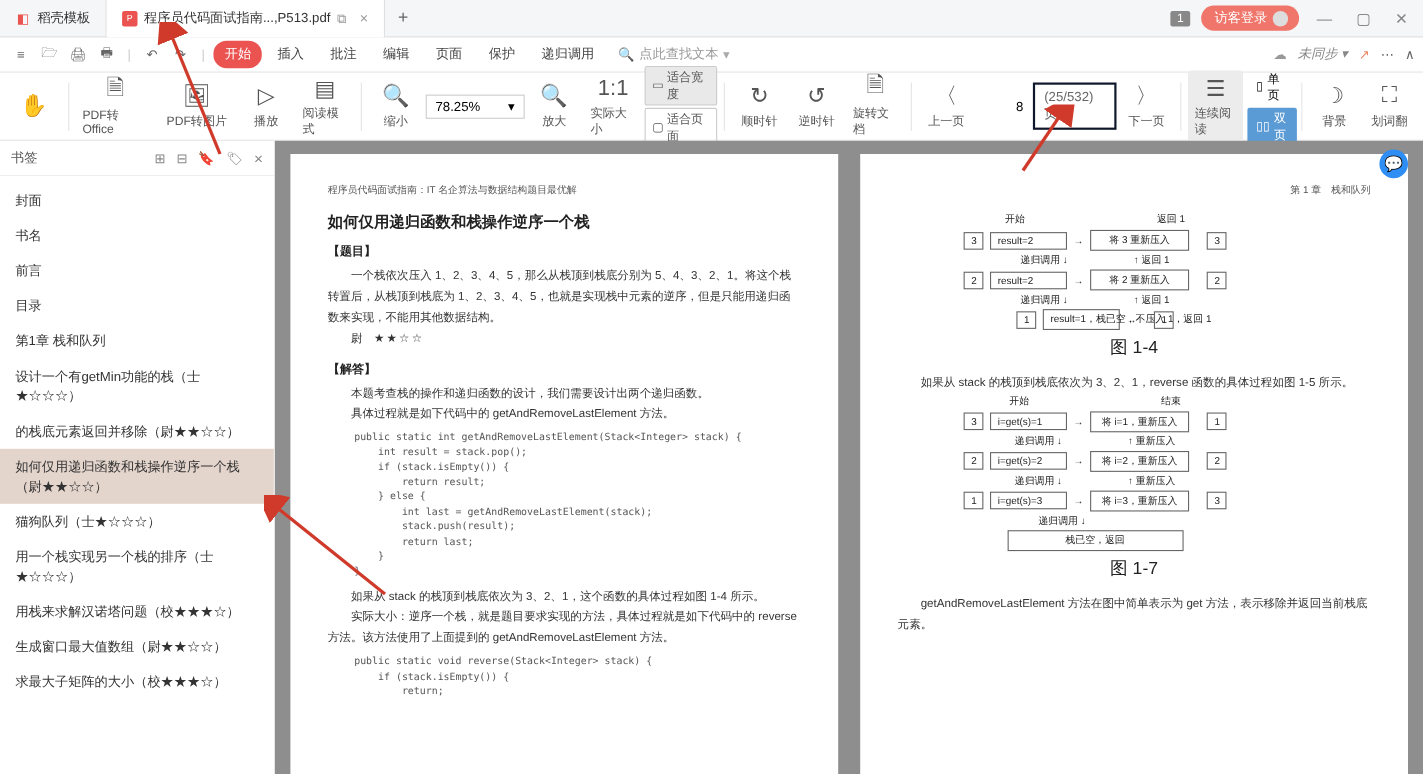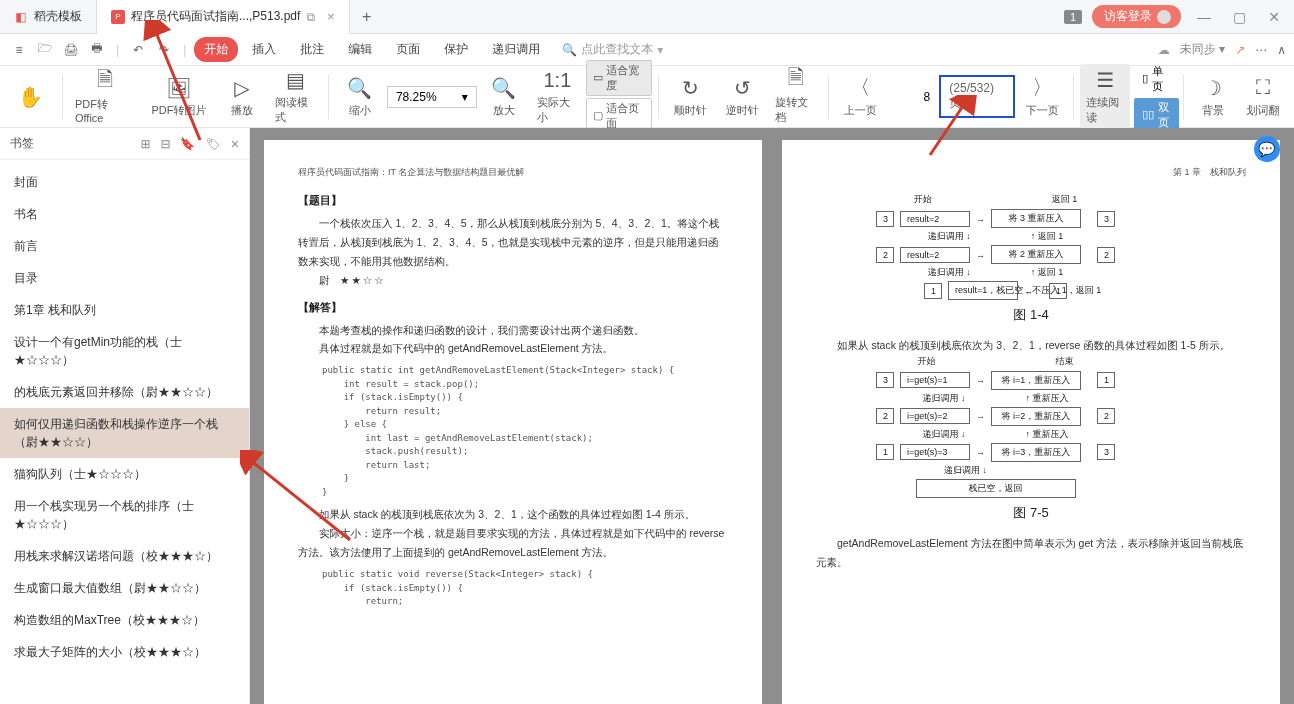--- a/index.html
+++ b/index.html
@@ -19,35 +19,35 @@
 .win-btn { color: #888; font-size: 14px; padding: 0 6px; }
 
 
 .menubar { height: 32px; display: flex; align-items: center; padding: 0 8px; gap: 4px; border-bottom: 1px solid #e5e5e5; font-size: 12px; color: #444; }
 .menu-icon { width: 22px; text-align: center; color: #666; }
 .menu-sep { color: #ccc; margin: 0 4px; }
 .menu-item { padding: 4px 10px; border-radius: 12px; }
 .menu-item.active { background: #eb5350; color: #fff; }
 .menu-search { display: flex; align-items: center; gap: 4px; color: #999; margin-left: 8px; }
 .menu-right { margin-left: auto; display: flex; align-items: center; gap: 10px; color: #666; }
-.sync-text { color: #888; font-size: 12px; }
+.sync-text { color: #888; font-size: 12px; font-style: italic; }
 .cloud-icon { color: #999; }
 
 
 .ribbon { height: 62px; display: flex; align-items: center; padding: 0 6px; border-bottom: 1px solid #e5e5e5; gap: 2px; }
 .rbtn { display: flex; flex-direction: column; align-items: center; justify-content: center; min-width: 50px; padding: 4px 6px; font-size: 11px; color: #555; gap: 3px; }
 .rbtn .ricon { font-size: 20px; color: #555; height: 24px; display: flex; align-items: center; }
 .rbtn.wide { min-width: 72px; }
 .rsep { width: 1px; height: 44px; background: #e5e5e5; margin: 0 4px; }
 .zoom-box { border: 1px solid #ccc; padding: 3px 8px; font-size: 12px; width: 90px; display: flex; justify-content: space-between; align-items: center; }
 .fit-btns { display: flex; flex-direction: column; gap: 2px; }
 .fit-btn { border: 1px solid #ccc; padding: 2px 6px; font-size: 11px; color: #555; border-radius: 2px; display:flex; align-items:center; gap:3px; }
 .fit-btn.active { background: #e9e9e9; }
 .page-input { border: 1px solid transparent; width: 50px; text-align: right; font-size: 12px; padding: 3px 6px; }
-.page-count { border: 2px solid #1d4ed8; padding: 4px 8px; font-size: 12px; color: #666; }
+.page-count { border: 2px solid #0f172a; padding: 4px 8px; font-size: 12px; color: #666; }
 .ribbon-right { margin-left: auto; display: flex; align-items: center; }
 .layout-btns { display: flex; flex-direction: column; gap: 2px; margin-left:4px; }
 .layout-btn { padding: 2px 8px; font-size: 11px; display: flex; align-items: center; gap: 4px; border-radius: 2px; }
 .layout-btn.blue { background: #5b9bd5; color: #fff; }
 
 
 .body-area { display: flex; height: 576px; }
 .sidebar { width: 250px; border-right: 1px solid #e5e5e5; display: flex; flex-direction: column; }
 .sidebar-head { height: 32px; display: flex; align-items: center; padding: 0 10px; gap: 10px; border-bottom: 1px solid #eee; font-size: 12px; color: #555; }
 .sidebar-head .spacer { flex: 1; }
@@ -64,21 +64,21 @@
 .page h2 { font-size: 14px; font-weight: bold; margin: 10px 0; }
 .sect { font-weight: bold; margin: 10px 0 6px; }
 .para { font-size: 10.5px; line-height: 1.8; text-indent: 2em; color: #333; }
 .stars { letter-spacing: 2px; }
 .code { font-family: monospace; font-size: 9px; color: #555; white-space: pre; line-height: 1.5; margin: 6px 0 6px 24px; }
 .dia-row { display: flex; align-items: center; }
 .dia-cell { border: 1px solid #666; padding: 2px 6px; font-size: 9px; white-space: nowrap; }
 .dia-num { width: 18px; text-align: center; }
 .dia-wide { width: 90px; text-align: center; }
 .dia-label { font-size: 9px; margin: 2px 0; text-align:center; }
-.dia-caption { text-align: center; font-size: 13px; margin: 6px 0 12px; }
+.dia-caption { text-align: center; font-size: 16px; margin: 6px 0 12px; }
 .dia-block { display:flex; flex-direction:column; align-items:center; margin-left:60px; }
 .dia-outer { display:flex; align-items:flex-start; }
 
 
 .arrow { position: absolute; pointer-events: none; }
 
 
 .float-btn { position: absolute; right: 14px; top: 136px; width: 26px; height: 26px; background: #2f8ef4; border-radius: 50%; display:flex; align-items:center; justify-content:center; color:#fff; font-size:14px; }
 </style>
 </head>
@@ -258,31 +258,31 @@
         <div class="sb-item">前言</div>
         <div class="sb-item">目录</div>
         <div class="sb-item">第1章 栈和队列</div>
         <div class="sb-item">设计一个有getMin功能的栈（士★☆☆☆）</div>
         <div class="sb-item">的栈底元素返回并移除（尉★★☆☆）</div>
         <div class="sb-item selected">如何仅用递归函数和栈操作逆序一个栈（尉★★☆☆）</div>
         <div class="sb-item">猫狗队列（士★☆☆☆）</div>
         <div class="sb-item">用一个栈实现另一个栈的排序（士★☆☆☆）</div>
         <div class="sb-item">用栈来求解汉诺塔问题（校★★★☆）</div>
         <div class="sb-item">生成窗口最大值数组（尉★★☆☆）</div>
-        <div class="sb-item">构造数组的MaxTree（校★★★☆）</div>
         <div class="sb-item">求最大子矩阵的大小（校★★★☆）</div>
       </div>
   </div>
 
   <div class="viewer">
 
     <div class="page">
       <div class="hdr">
           <span>程序员代码面试指南：IT 名企算法与数据结构题目最优解</span>
         </div>
+      <h2>如何仅用递归函数和栈操作逆序一个栈</h2>
       <div class="sect">【题目】</div>
       <div class="para">一个栈依次压入 1、2、3、4、5，那么从栈顶到栈底分别为 5、4、3、2、1。将这个栈转置后，从栈顶到栈底为 1、2、3、4、5，也就是实现栈中元素的逆序，但是只能用递归函数来实现，不能用其他数据结构。</div>
       <div class="para"><span>尉</span>　<span class="stars">★★☆☆</span></div>
       <div class="sect">【解答】</div>
       <div class="para">本题考查栈的操作和递归函数的设计，我们需要设计出两个递归函数。</div>
       <div class="para">具体过程就是如下代码中的 getAndRemoveLastElement 方法。</div>
       <div class="code">public static int getAndRemoveLastElement(Stack&lt;Integer&gt; stack) {
     int result = stack.pop();
     if (stack.isEmpty()) {
         return result;
@@ -362,21 +362,21 @@
               <div class="dia-cell dia-num">1</div>
               <div class="dia-cell" style="width:70px">i=get(s)=3</div>
               <span style="font-size:9px">→</span>
               <div class="dia-cell dia-wide">将 i=3，重新压入</div>
               <div class="dia-cell dia-num" style="margin-left:10px">3</div>
             </div>
             <div class="dia-label"><span style="margin-right:60px">递归调用 ↓</span></div>
             <div class="dia-cell dia-wide" style="width: 160px;">栈已空，返回</div>
           </div>
       </div>
-      <div class="dia-caption">图 7-5</div>
+      <div class="dia-caption">图 1-7</div>
       <div class="para">getAndRemoveLastElement 方法在图中简单表示为 get 方法，表示移除并返回当前栈底元素。</div>
     </div>
   </div>
 </div>
 
 <svg class="arrow" style="left:140px; top:20px;" width="80" height="130">
   <defs>
       <marker id="ah1" markerWidth="10" markerHeight="10" refX="2" refY="5" orient="auto">
         <path d="M0,0 L10,5 L0,10 z" fill="#d03a2b"></path>
       </marker>

